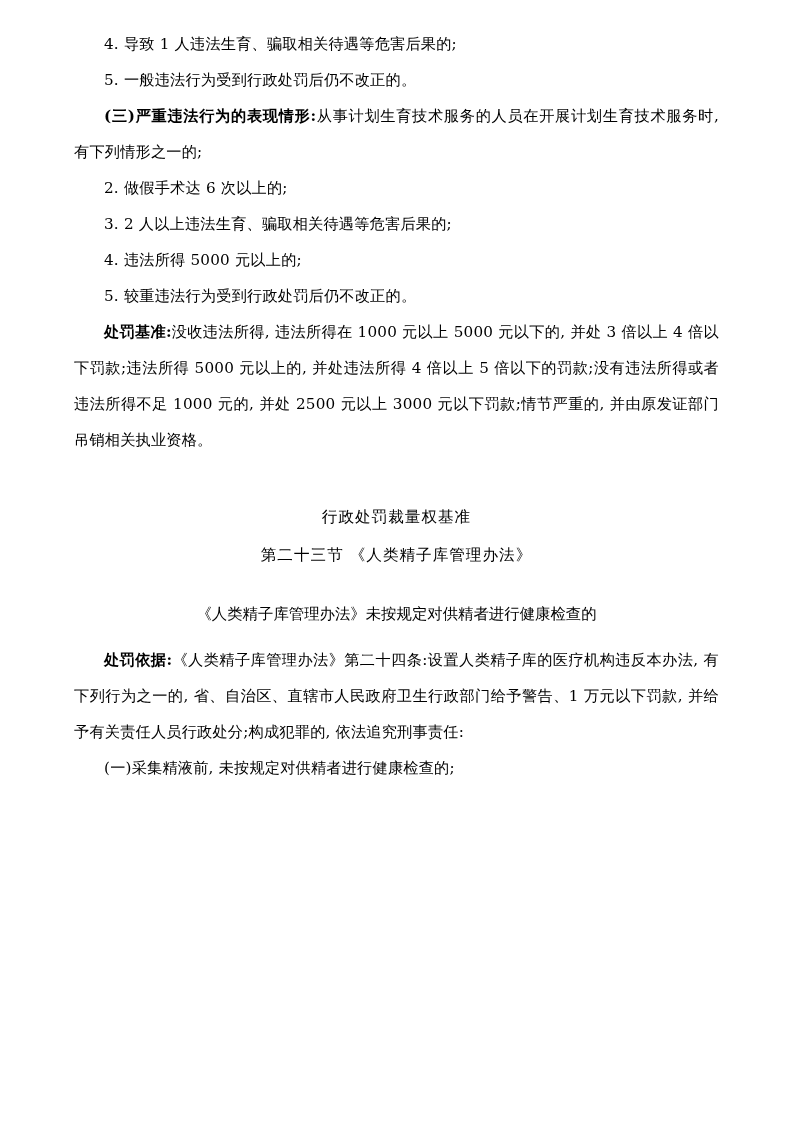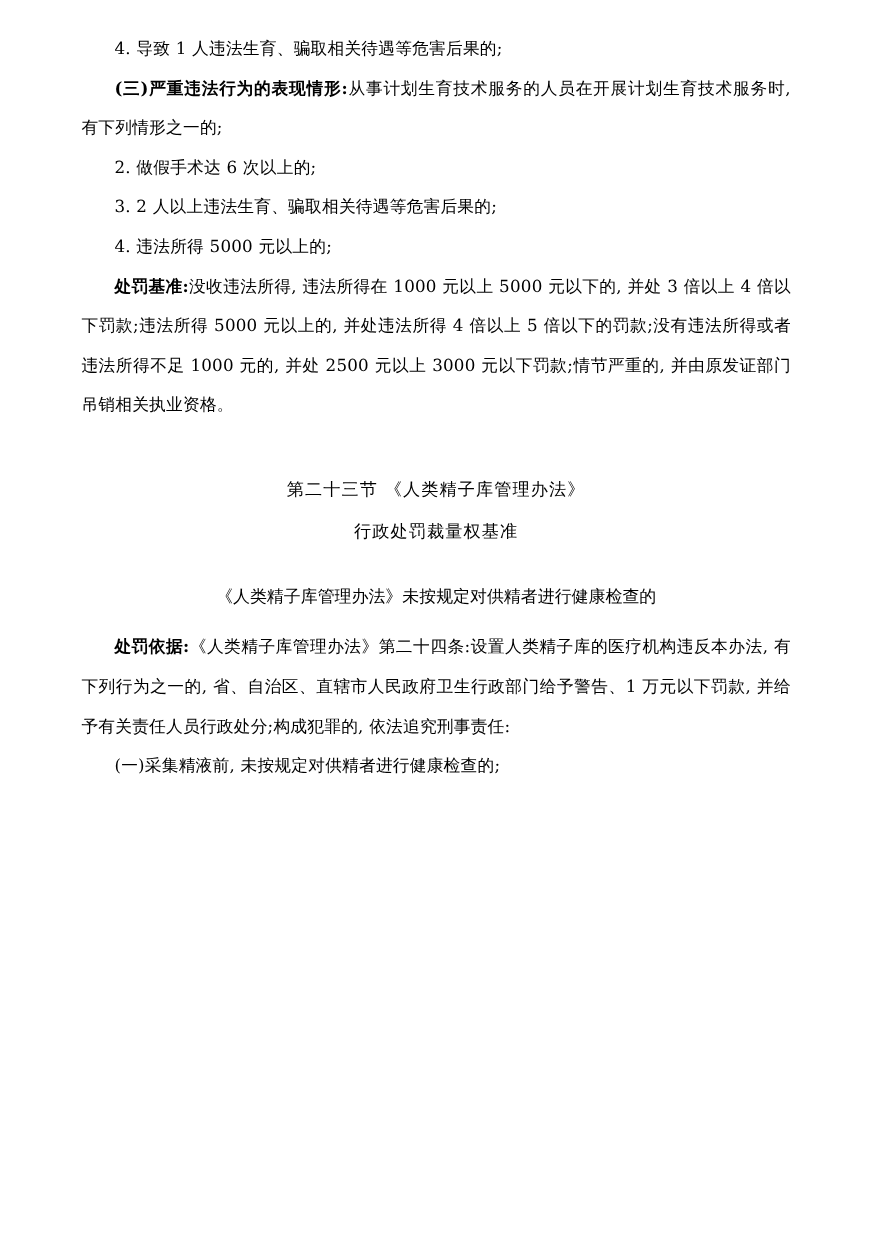--- a/index.html
+++ b/index.html
@@ -58,34 +58,36 @@
     text-align: center;
     margin: 0;
   }
 </style>
 </head>
 <body>
 
 <div class="page">
 
   <p class="para indent">4. 导致 1 人违法生育、骗取相关待遇等危害后果的;</p>
+  <p class="para indent">5. 一般违法行为受到行政处罚后仍不改正的。</p>
 
 
   <p class="para indent"><span class="bold">(三)严重违法行为的表现情形:</span><span>从事计划生育技术服务的人员在开展计划生育技术服务时, 有下列情形之一的;</span></p>
 
   <p class="para indent">2. 做假手术达 6 次以上的;</p>
   <p class="para indent">3. 2 人以上违法生育、骗取相关待遇等危害后果的;</p>
   <p class="para indent">4. 违法所得 5000 元以上的;</p>
+  <p class="para indent">5. 较重违法行为受到行政处罚后仍不改正的。</p>
 
   <p class="para indent"><span class="bold">处罚基准:</span><span>没收违法所得, 违法所得在 1000 元以上 5000 元以下的, 并处 3 倍以上 4 倍以下罚款;违法所得 5000 元以上的, 并处违法所得 4 倍以上 5 倍以下的罚款;没有违法所得或者违法所得不足 1000 元的, 并处 2500 元以上 3000 元以下罚款;情节严重的, 并由原发证部门吊销相关执业资格。</span></p>
 
   <div class="spacer-lg"></div>
 
+  <p class="section-title">行政处罚裁量权基准</p>
   <p class="section-title">第二十三节  《人类精子库管理办法》</p>
-  <p class="section-title">行政处罚裁量权基准</p>
 
   <div class="spacer-md"></div>
 
   <p class="heading-line">《人类精子库管理办法》未按规定对供精者进行健康检查的</p>
 
   <div class="spacer-sm"></div>
 
   <p class="para indent"><span class="bold">处罚依据:</span><span>《人类精子库管理办法》第二十四条:设置人类精子库的医疗机构违反本办法, 有下列行为之一的, 省、自治区、直辖市人民政府卫生行政部门给予警告、1 万元以下罚款, 并给予有关责任人员行政处分;构成犯罪的, 依法追究刑事责任:</span></p>
 
   <p class="para indent">(一)采集精液前, 未按规定对供精者进行健康检查的;</p>

